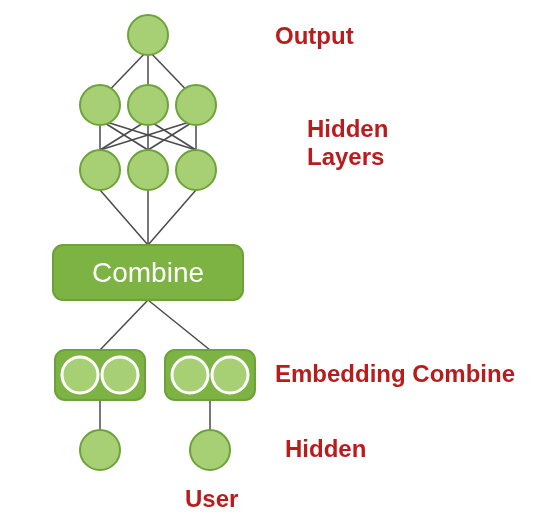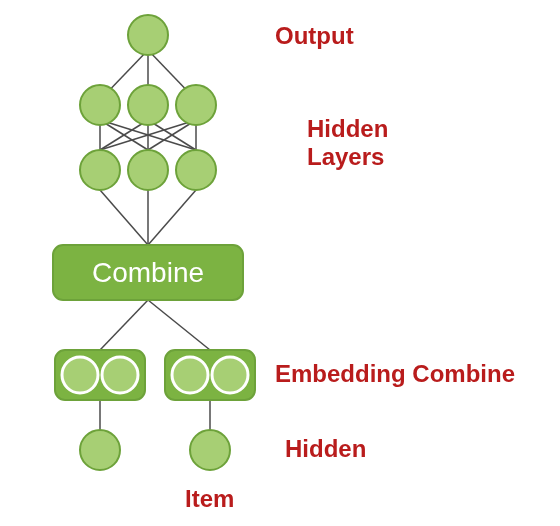--- a/index.html
+++ b/index.html
@@ -80,14 +80,14 @@
   <circle cx="100" cy="450" r="20" fill="#a7cf74" stroke="#6da23a" stroke-width="2"></circle>
   <circle cx="210" cy="450" r="20" fill="#a7cf74" stroke="#6da23a" stroke-width="2"></circle>
 </svg>
 
 
 <div class="lbl" style="left:275px; top:22px;">Output</div>
 <div class="lbl" style="left:275px; top:115px; white-space:pre;margin-left:32px;">Hidden
 Layers</div>
 <div class="lbl" style="left:275px; top:360px;">Embedding Combine</div>
 <div class="lbl" style="left:285px; top:435px;">Hidden</div>
-<div class="lbl" style="left:185px; top:485px;">Item</div>
+<div class="lbl" style="left:185px; top:485px;">User</div>
 </div>
 
 </body></html>

